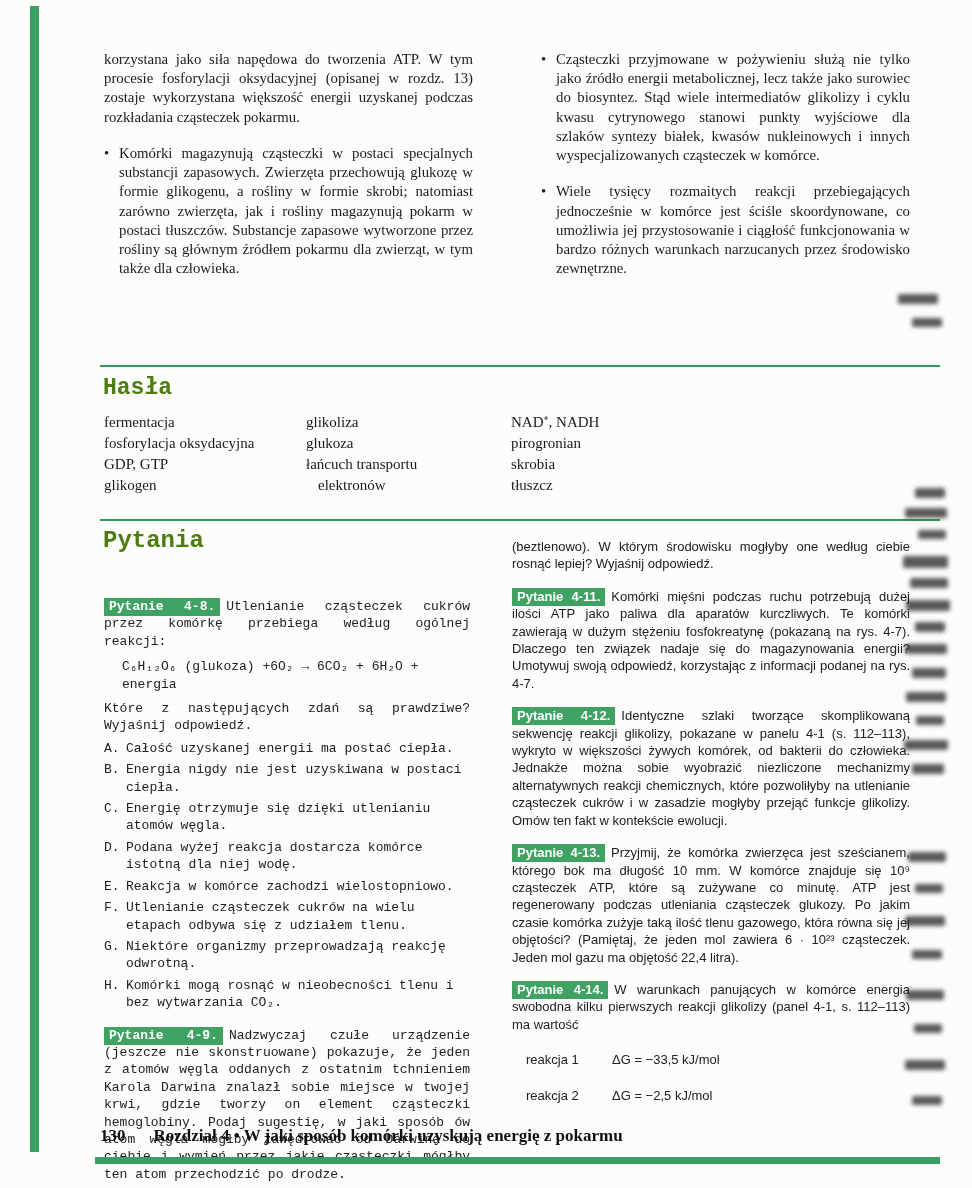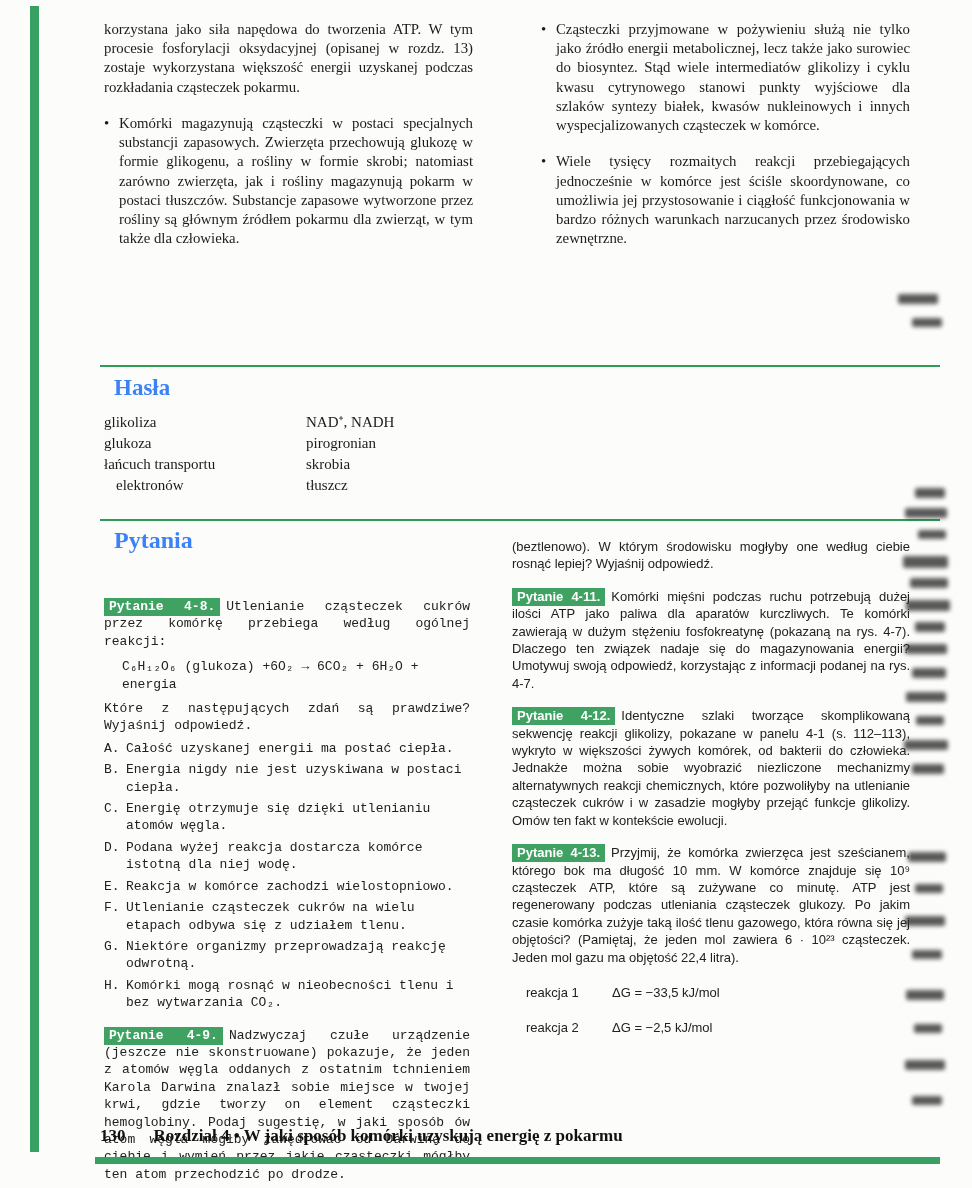--- a/index.html
+++ b/index.html
@@ -2,33 +2,33 @@
 <html><head>
 <meta charset="utf-8">
 <style>
   html,body{margin:0;padding:0;background:#e8e8e6;}
   .page{position:relative;width:972px;height:1188px;background:#fcfcfa;overflow:hidden;
         font-family:"Liberation Serif",serif;color:#1b1b1b;}
   .vbar{position:absolute;left:30px;top:6px;width:9px;height:1146px;background:#38a062;}
   .bottom-bar{position:absolute;left:95px;top:1157px;width:845px;height:7px;background:#38a062;}
 
   
-  .top{position:absolute;left:104px;top:20px;width:806px;display:flex;gap:68px;}
+  .top{position:absolute;left:104px;top:50px;width:806px;display:flex;gap:68px;}
   .topcol{flex:1;}
   .serif-par{font-size:14.8px;line-height:1.3;text-align:justify;}
   .bullet-item{display:flex;margin-top:17px;}
   .bullet-item:first-child{margin-top:0;}
   .bullet-dot{width:15px;flex:none;font-size:14.8px;line-height:1.3;}
   .bullet-text{flex:1;font-size:14.8px;line-height:1.3;text-align:justify;}
 
   
   .rule{position:absolute;height:2px;background:#2f9b57;}
   .rule-hasla{left:100px;top:365px;width:840px;}
   .rule-pytania{left:100px;top:519px;width:840px;}
-  .sec-title{position:absolute;left:114px;font-weight:bold;color:#3b82f6;}
+  .sec-title{position:absolute;left:103px;font-weight:bold;color:#4d7c0f;font-family:Liberation Mono, monospace;}
   .hasla-title{top:375px;font-size:23px;}
   .pytania-title{top:527px;font-size:24px;}
 
   
   .hasla-grid{position:absolute;left:104px;top:412px;width:806px;display:grid;
               grid-template-columns:202px 205px 205px 1fr;font-size:15px;line-height:21px;}
   .hasla-col div{white-space:nowrap;}
   .hasla-indent{padding-left:12px;}
 
   
@@ -79,20 +79,26 @@
         <div class="bullet-dot">•</div>
         <div class="bullet-text">Wiele tysięcy rozmaitych reakcji przebiegających jednocześnie w komórce jest ściśle skoordynowane, co umożliwia jej przystosowanie i ciągłość funkcjonowania w bardzo różnych warunkach narzucanych przez środowisko zewnętrzne.</div>
       </div>
     </div>
   </div>
 
   <div class="rule rule-hasla"></div>
   <div class="sec-title hasla-title">Hasła</div>
   <div class="hasla-grid">
     <div class="hasla-col">
+      <div>fermentacja</div>
+      <div>fosforylacja oksydacyjna</div>
+      <div>GDP, GTP</div>
+      <div>glikogen</div>
+    </div>
+    <div class="hasla-col">
       <div>glikoliza</div>
       <div>glukoza</div>
       <div>łańcuch transportu</div>
       <div class="hasla-indent">elektronów</div>
     </div>
     <div class="hasla-col">
       <div>NAD⁺, NADH</div>
       <div>pirogronian</div>
       <div>skrobia</div>
       <div>tłuszcz</div>
@@ -173,20 +179,23 @@
       </div>
     </div>
 
     <div class="qblock">
       <div class="qpar">
         <span class="q-label">Pytanie 4-13.</span><span>Przyjmij, że komórka zwierzęca jest sześcianem, którego bok ma długość 10 mm. W komórce znajduje się 10⁹ cząsteczek ATP, które są zużywane co minutę. ATP jest regenerowany podczas utleniania cząsteczek glukozy. Po jakim czasie komórka zużyje taką ilość tlenu gazowego, która równa się jej objętości? (Pamiętaj, że jeden mol zawiera 6 · 10²³ cząsteczek. Jeden mol gazu ma objętość 22,4 litra).</span>
       </div>
     </div>
 
     <div class="qblock">
+      <div class="qpar">
+        <span class="q-label">Pytanie 4-14.</span><span>W warunkach panujących w komórce energia swobodna kilku pierwszych reakcji glikolizy (panel 4-1, s. 112–113) ma wartość</span>
+      </div>
       <div class="reactions">
         <div class="reaction">
           <span class="reaction-name">reakcja 1</span>
           <span>ΔG = −33,5 kJ/mol</span>
         </div>
         <div class="reaction">
           <span class="reaction-name">reakcja 2</span>
           <span>ΔG = −2,5 kJ/mol</span>
         </div>
       </div>

